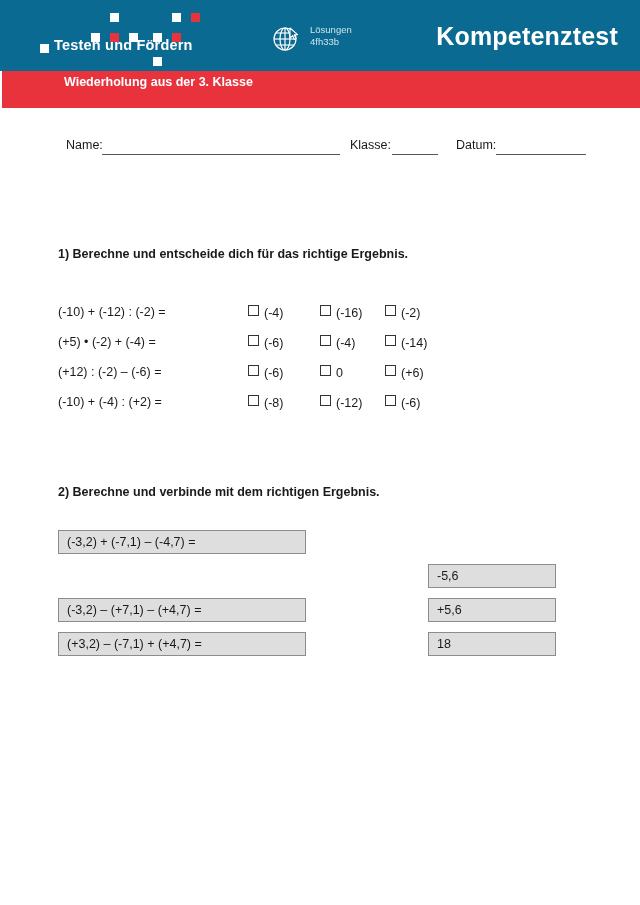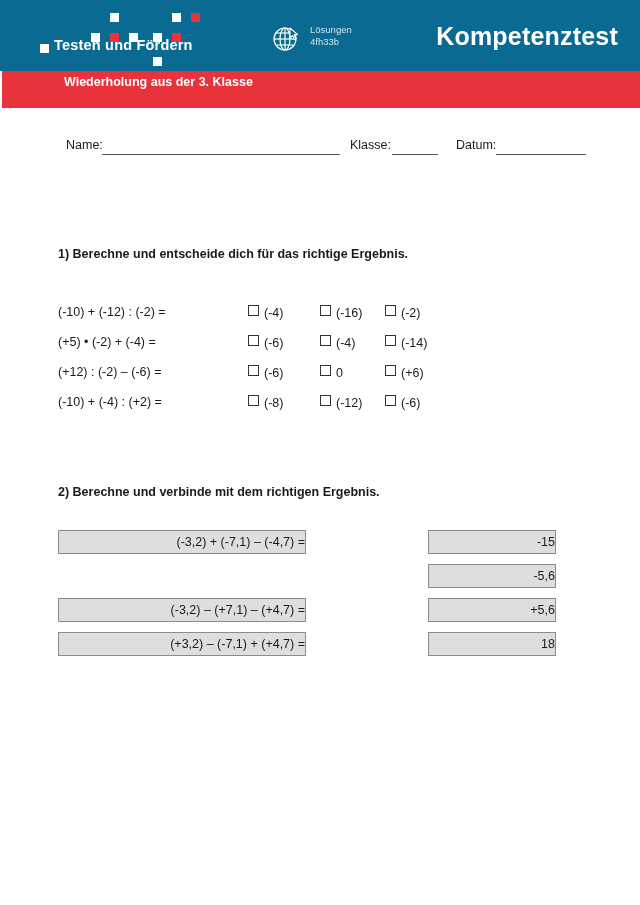--- a/index.html
+++ b/index.html
@@ -70,21 +70,21 @@
   .opt .cb{
     display:inline-block;width:9px;height:9px;
     border:1px solid #333;background:#fff;
     margin-right:5px;vertical-align:1px;
   }
   .opt-0{left:190px;}
   .opt-1{left:262px;}
   .opt-2{left:327px;}
 
   
-  .ex2{position:absolute;left:0;top:530px;width:552px;text-align:right;}
+  .ex2{position:absolute;left:0;top:530px;width:552px;}
   .pairrow{position:relative;height:34px;}
   .pbox{
     position:absolute;top:0;height:24px;
     background:#dedede;border:1px solid #8c8c8c;
     font-size:12.5px;color:#1a1a1a;
     box-sizing:border-box;
     padding:4px 0 0 8px;
     white-space:nowrap;
   }
   .pbox.left{left:58px;width:248px;}
@@ -174,21 +174,20 @@
     <span class="opt opt-1"><span class="cb"></span><span>(-12)</span></span>
     <span class="opt opt-2"><span class="cb"></span><span>(-6)</span></span>
   </div>
 </div>
 
 <div class="ex-title" style="top:485px;">2) Berechne und verbinde mit dem richtigen Ergebnis.</div>
 
 <div class="ex2">
   <div class="pairrow">
     <span class="pbox left">(-3,2) + (-7,1) – (-4,7) =</span>
-    <span class="pbox right">-15</span>
   </div>
   <div class="pairrow">
     <span class="pbox right">-5,6</span>
   </div>
   <div class="pairrow">
     <span class="pbox left">(-3,2) – (+7,1) – (+4,7) =</span>
     <span class="pbox right">+5,6</span>
   </div>
   <div class="pairrow">
     <span class="pbox left">(+3,2) – (-7,1) + (+4,7) =</span>

